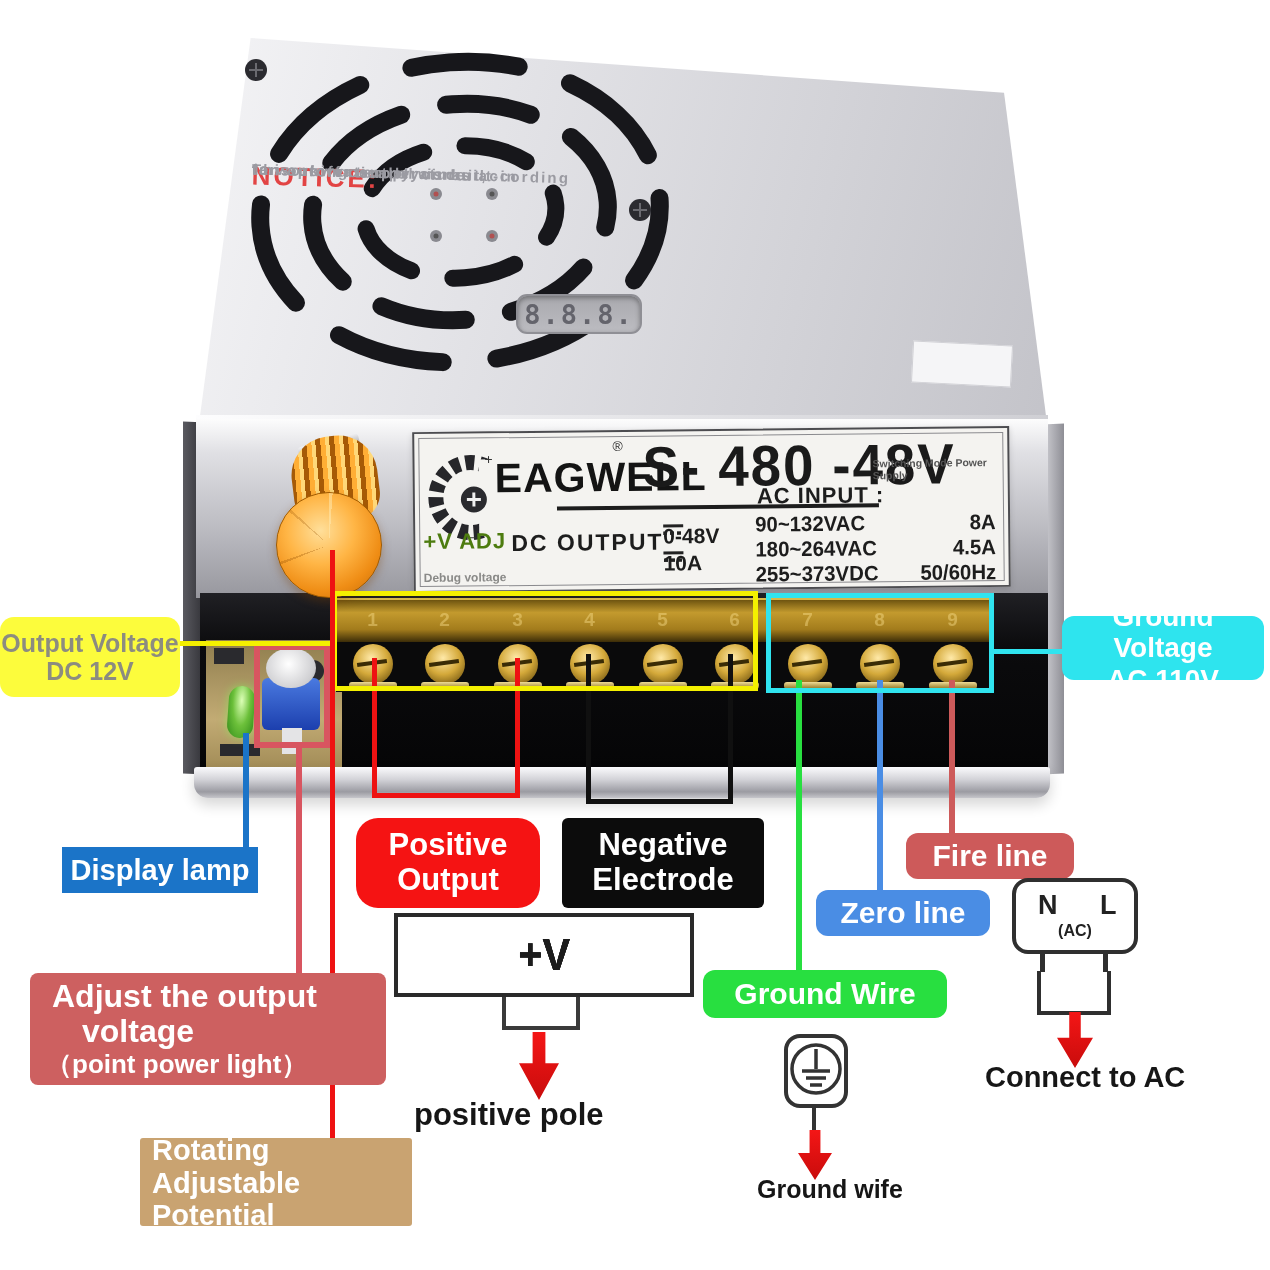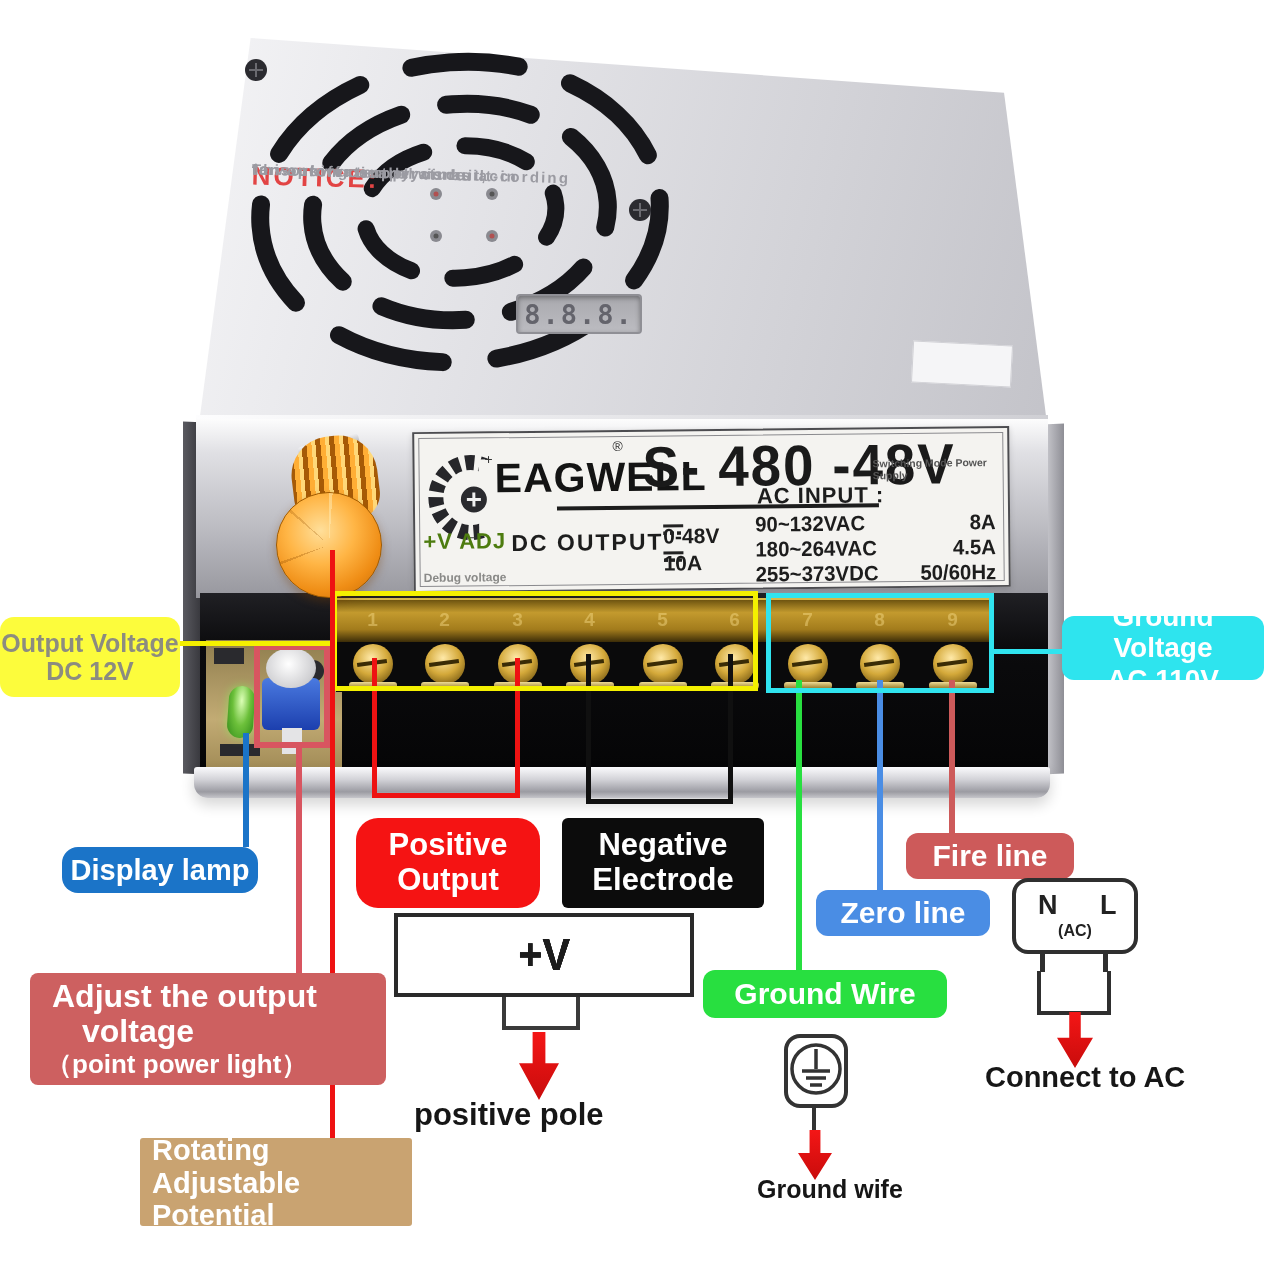--- a/index.html
+++ b/index.html
@@ -17,21 +17,21 @@
   .side-right{left:1042px;top:424px;width:22px;height:350px;background:linear-gradient(90deg,#d4d4d9,#8e8e95);
     transform:skewY(-2deg);z-index:1;}
 
   .fan-svg{left:240px;top:44px;width:440px;height:340px;z-index:2;}
 
   .notice{left:252px;top:166px;width:400px;transform:rotate(1.6deg);z-index:2;}
   .notice-title{position:static;display:block;color:#e24444;font-weight:bold;font-size:26px;letter-spacing:3px;}
   .notice-line{position:static;display:block;color:#9b9ba2;font-size:15px;font-weight:bold;letter-spacing:2.2px;line-height:1.22;}
 
   .seg-display{left:516px;top:294px;width:126px;height:40px;background:linear-gradient(180deg,#a9a9ae,#bcbcc1);
-    border:2px solid #8f8f95;border-radius:4px;z-index:2;
+    border:2px solid #8f8f95;border-radius:11px;z-index:2;
     display:flex;align-items:center;justify-content:center;
     font-family:"DejaVu Sans Mono",monospace;font-weight:bold;font-size:27px;color:#64646c;letter-spacing:2px;
     box-shadow:inset 0 2px 5px rgba(0,0,0,.35);}
 
   .vents{z-index:2;}
   .vents .slat{position:static;display:block;height:8px;border-radius:4px;margin-bottom:6px;
     background:linear-gradient(180deg,#101013,#4c4c53 70%,#2a2a2f);}
   .vents-left{left:322px;top:330px;width:186px;transform:rotate(1deg);}
   .vents-right{left:683px;top:322px;width:206px;transform:rotate(1deg);}
 
@@ -128,21 +128,21 @@
   .ln-ground{left:796px;top:680px;width:6px;height:292px;background:#28df40;}
   .ln-zero{left:877px;top:680px;width:6px;height:210px;background:#4a8de4;}
   .ln-fire{left:949px;top:680px;width:6px;height:154px;background:#cd5a5a;}
 
   
   .callout{z-index:7;color:#fff;font-weight:bold;display:flex;flex-direction:column;
     align-items:center;justify-content:center;text-align:center;line-height:1.12;}
   .co-outv{left:0;top:617px;width:180px;height:80px;background:#fcfc3c;border-radius:14px;
     color:#8c8c80;font-size:25px;}
   .co-inv{left:1062px;top:616px;width:202px;height:64px;background:#2ee4ee;border-radius:12px;font-size:28px;}
-  .co-lamp{left:62px;top:847px;width:196px;height:46px;background:#1b74c8;border-radius:16px;font-size:29px;}
+  .co-lamp{left:62px;top:847px;width:196px;height:46px;background:#1b74c8;border-radius:0;font-size:29px;}
   .co-pos{left:356px;top:818px;width:184px;height:90px;background:#f51313;border-radius:22px;font-size:31px;}
   .co-neg{left:562px;top:818px;width:202px;height:90px;background:#0c0c0c;border-radius:6px;font-size:31px;}
   .co-fire{left:906px;top:833px;width:168px;height:46px;background:#cd5a5a;border-radius:12px;font-size:30px;}
   .co-zero{left:816px;top:890px;width:174px;height:46px;background:#4a8de4;border-radius:12px;font-size:30px;}
   .co-gnd{left:703px;top:970px;width:244px;height:48px;background:#28df40;border-radius:12px;font-size:30px;}
   .co-adjust{left:30px;top:973px;width:356px;height:112px;background:#cd6060;border-radius:8px;
     align-items:flex-start;text-align:left;padding:8px 10px 8px 22px;font-size:32px;justify-content:center;}
   .co-adjust .l2{margin-left:30px;}
   .co-adjust .l3{font-size:26px;margin-left:-6px;}
   .co-rot{left:140px;top:1138px;width:272px;height:88px;background:#c9a371;border-radius:3px;

